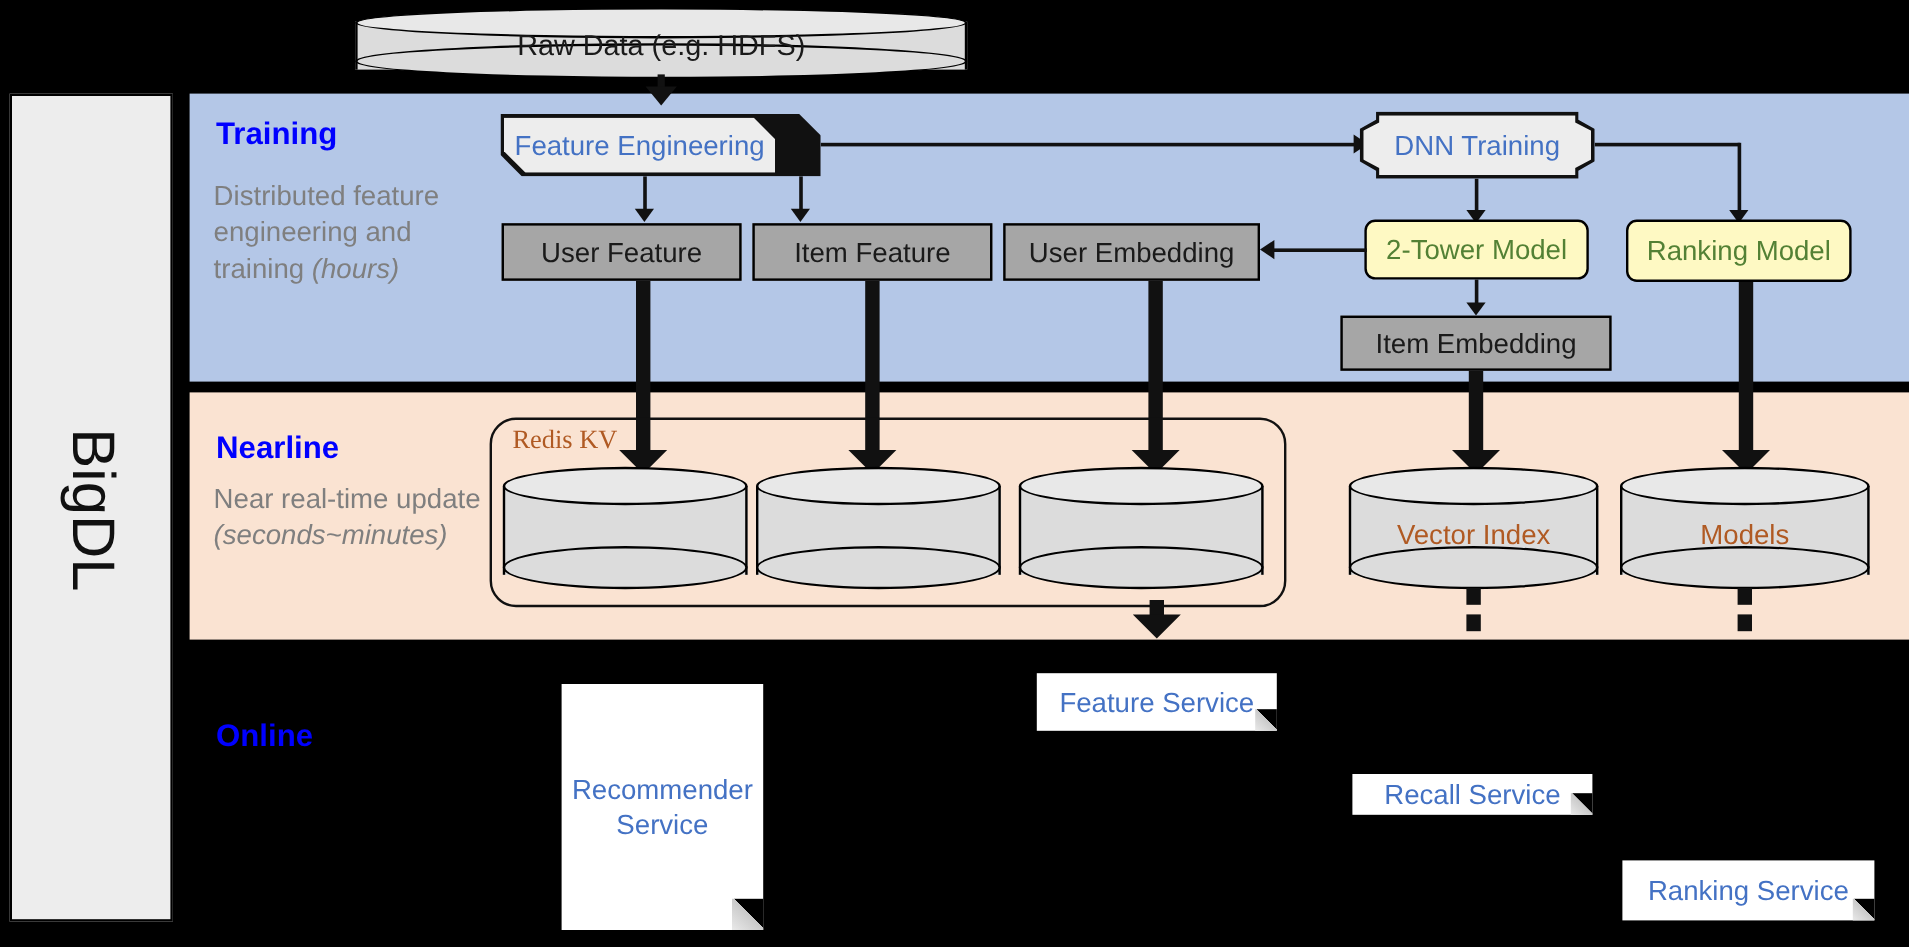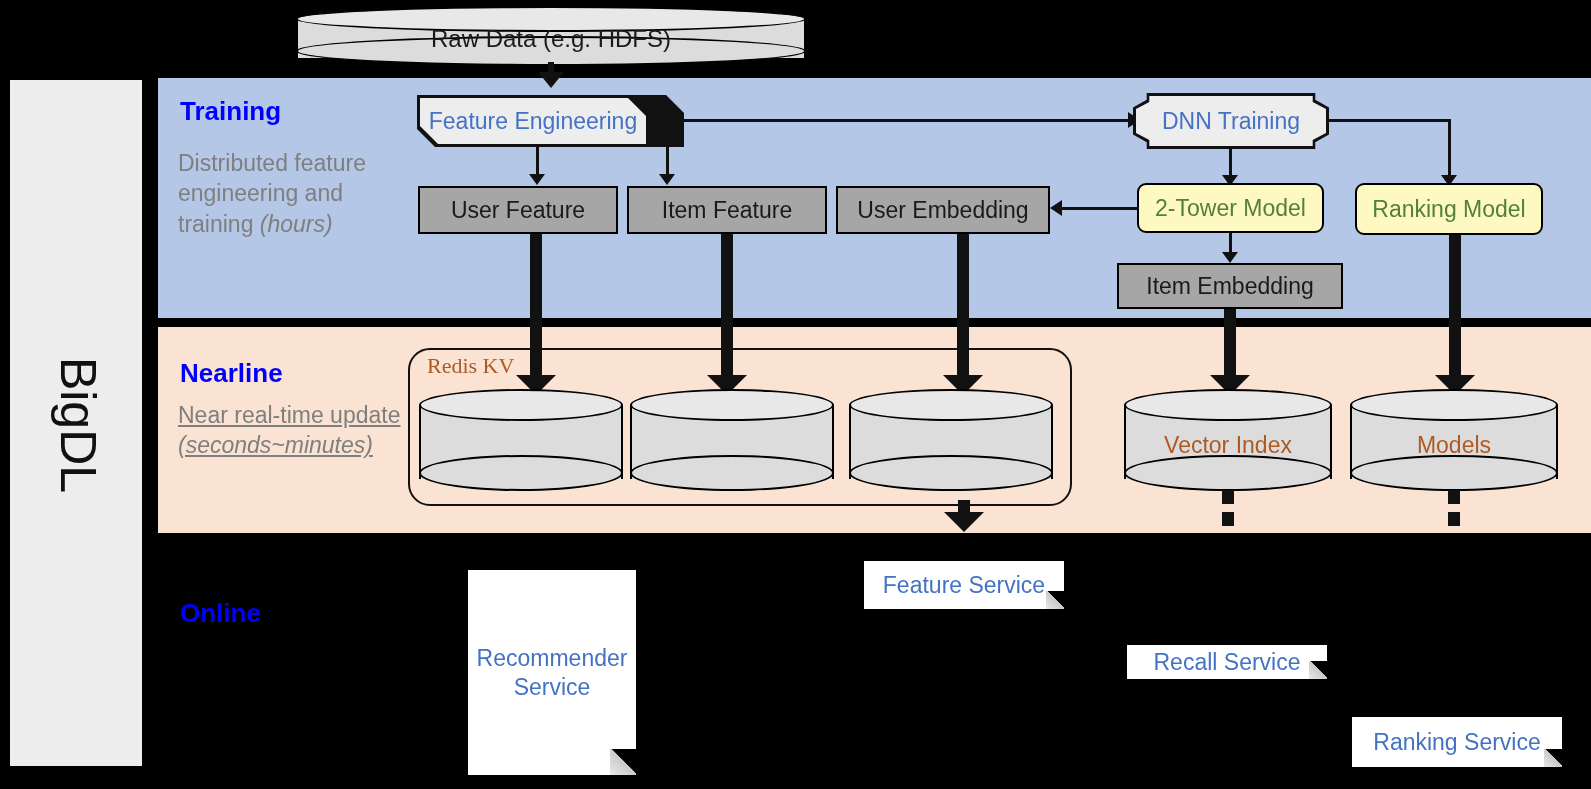--- a/index.html
+++ b/index.html
@@ -21,21 +21,21 @@
                    letter-spacing:0px;font-family:"Liberation Sans",sans-serif;}
 
   
   .band-title{position:absolute;color:#0000FF;font-weight:bold;font-size:26px;white-space:nowrap;}
   .band-sub{position:absolute;color:#7F7F7F;font-size:23px;line-height:1.32;white-space:pre-line;}
   .band-sub i{font-style:italic;}
 
   #t-offline{left:180px;top:96px;}
   #s-offline{left:178px;top:148px;width:200px;}
   #t-nearline{left:180px;top:358px;}
-  #s-nearline{left:178px;top:400px;width:230px;text-decoration:underline;}
+  #s-nearline{left:178px;top:400px;width:230px;}
   #t-online{left:180px;top:598px;}
   #s-online{left:178px;top:644px;width:220px;}
 
   
   .node{position:absolute;box-sizing:border-box;display:flex;align-items:center;
         justify-content:center;text-align:center;}
 
   
   .grey-box{background:#A6A6A6;border:2.5px solid #000;color:#1a1a1a;font-size:23px;}
 

